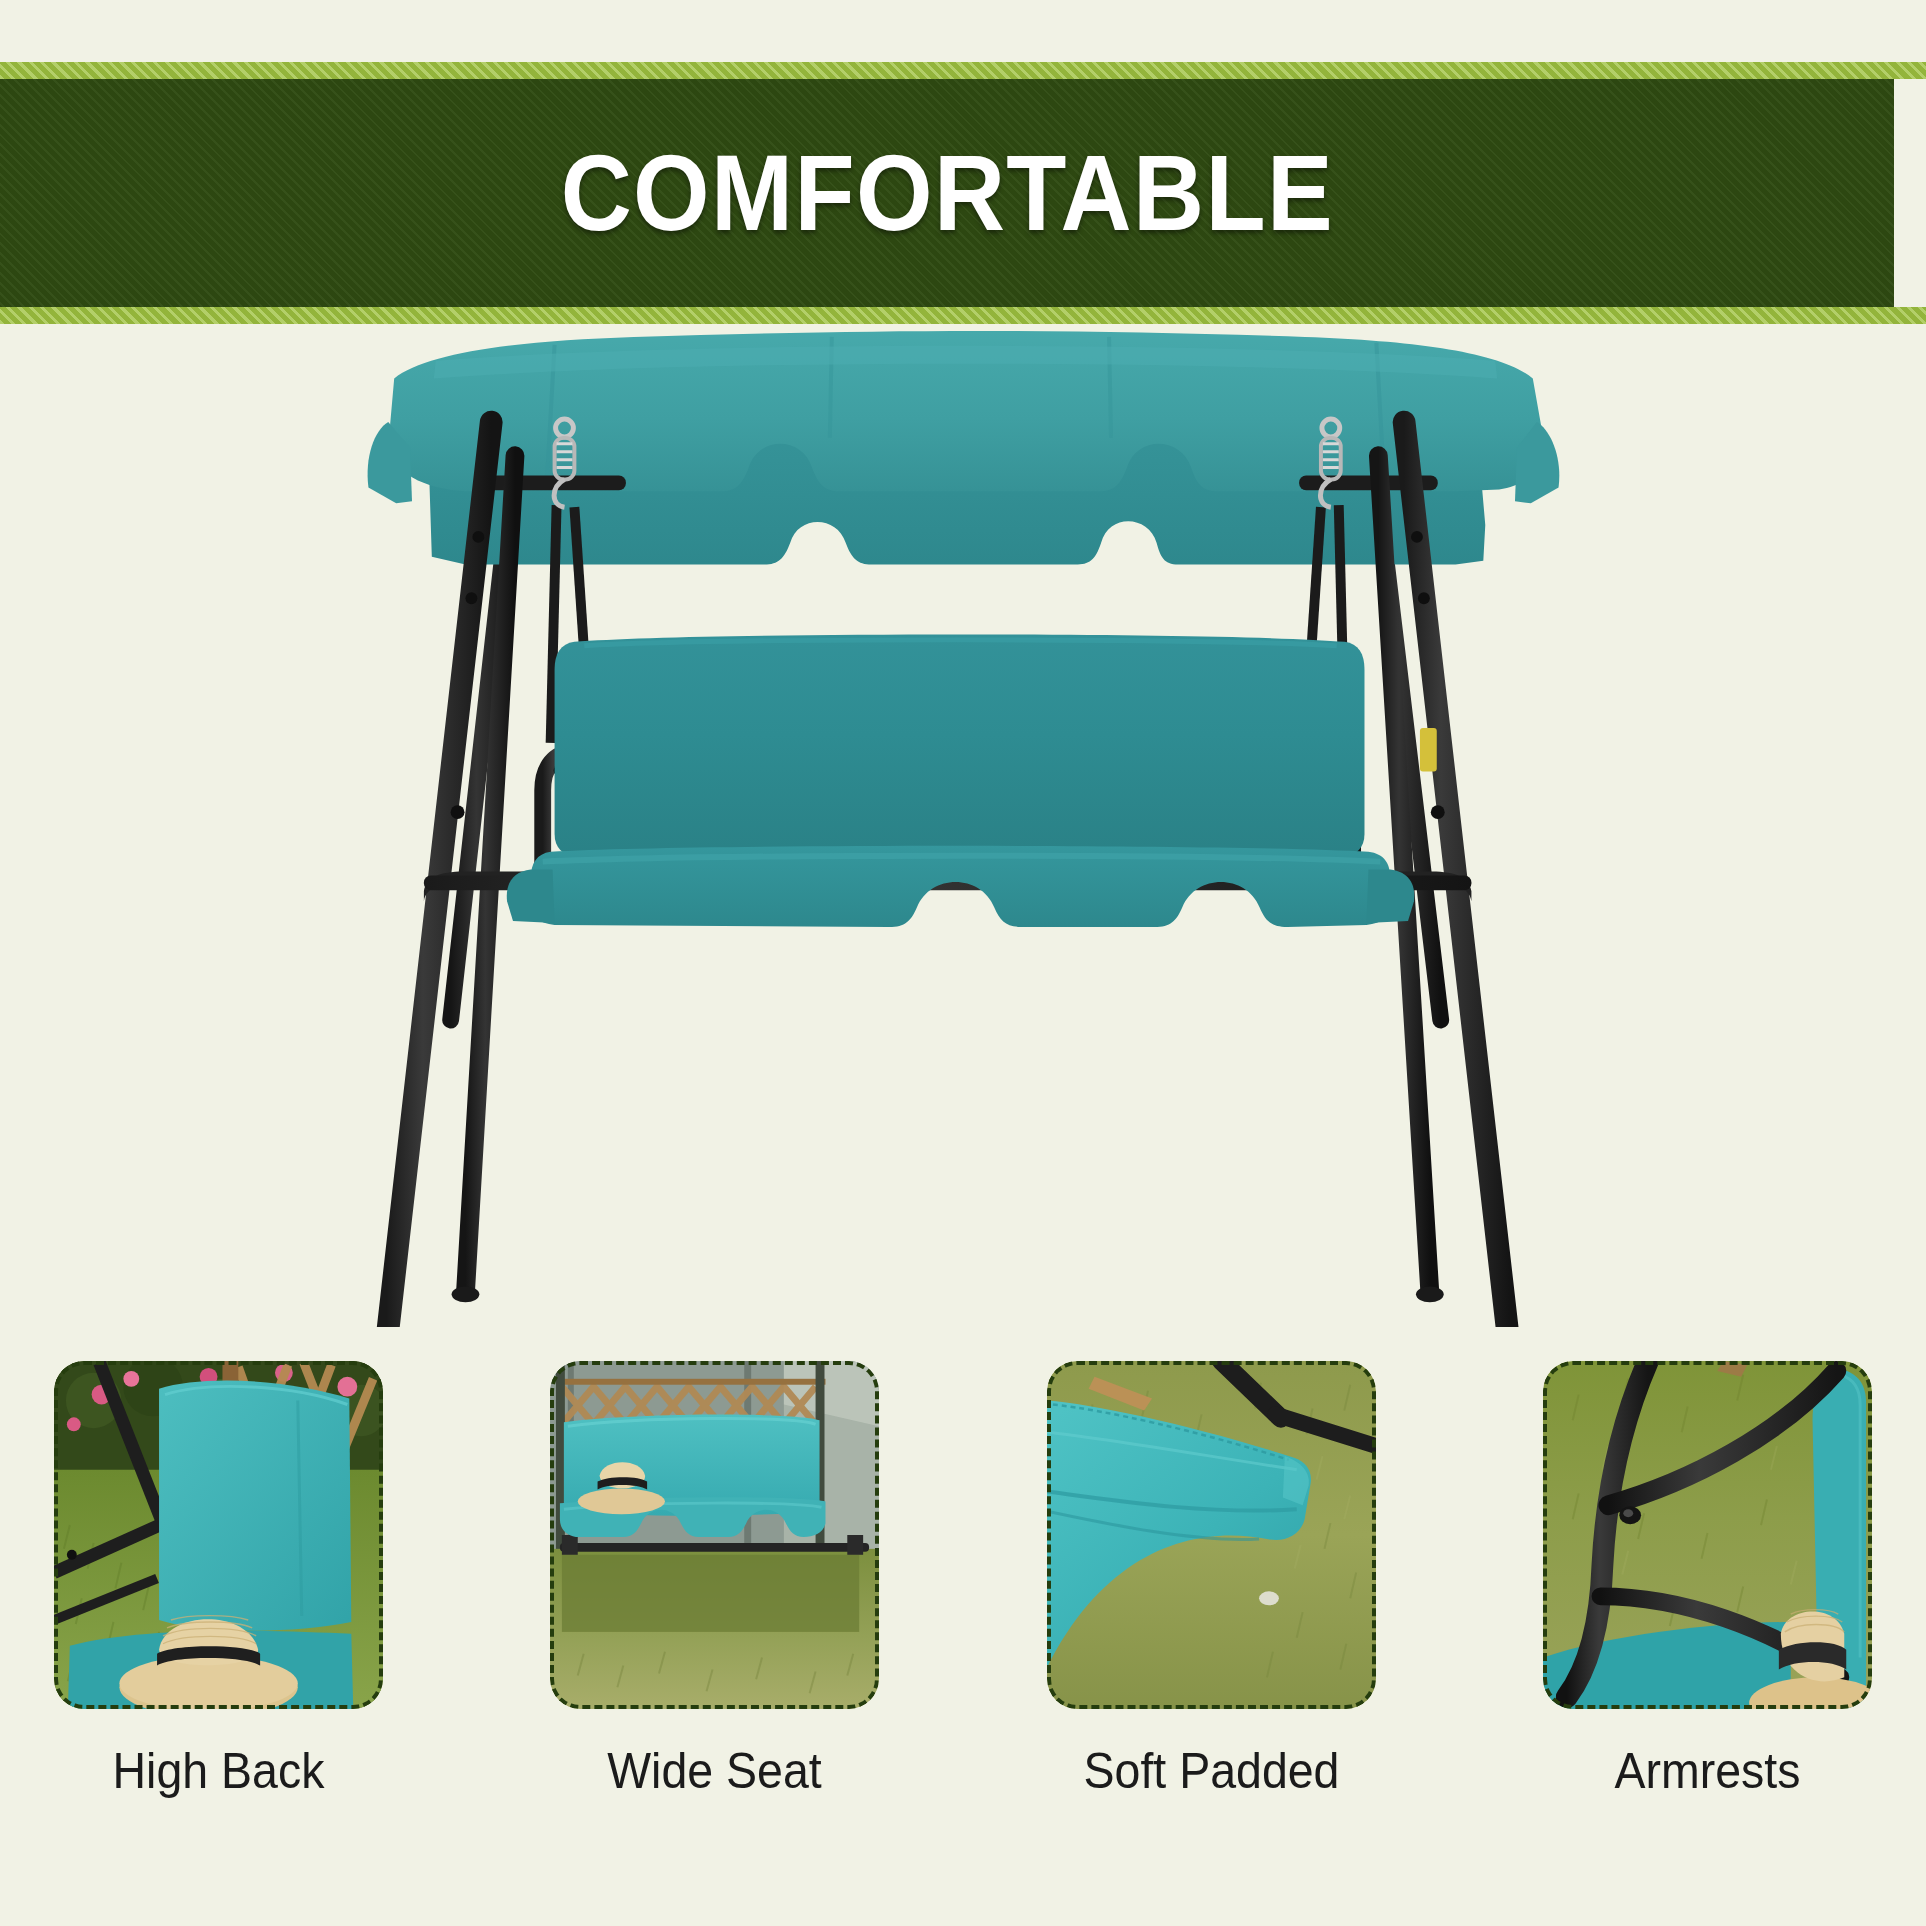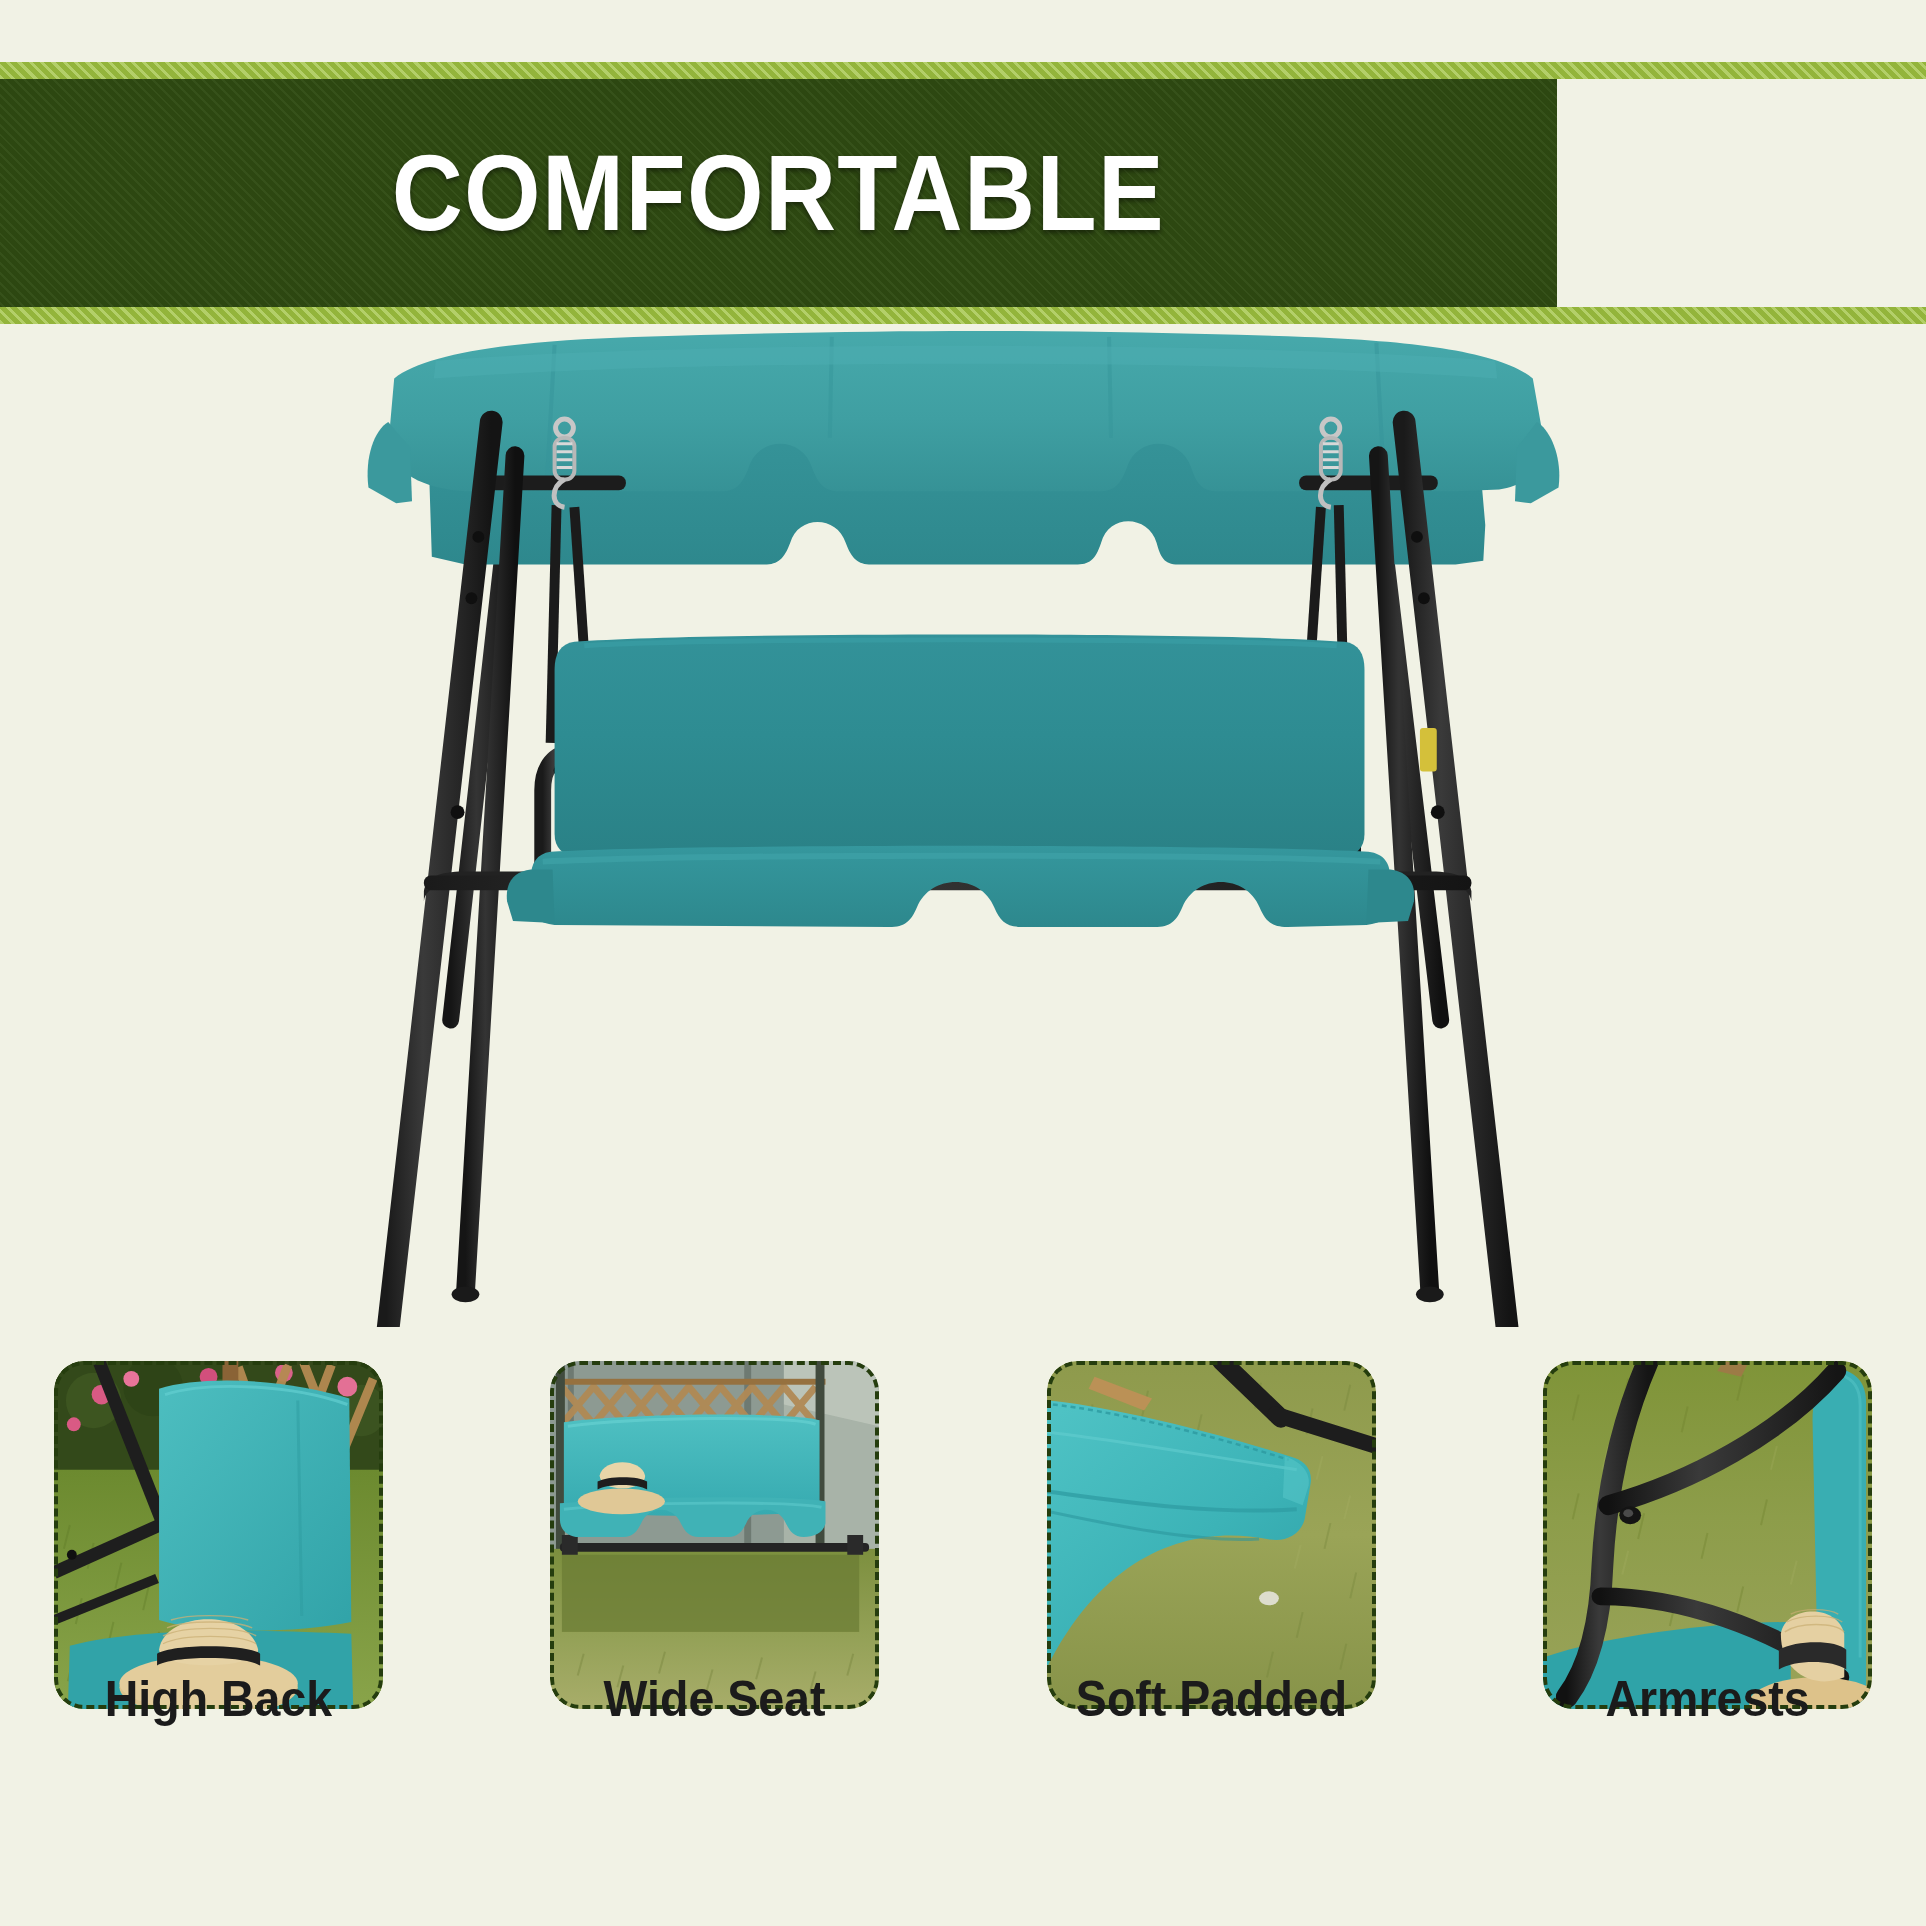--- a/index.html
+++ b/index.html
@@ -11,21 +11,21 @@
     font-family: "Liberation Sans", sans-serif;
     overflow: hidden;
     position: relative;
   }
 
   
   .banner {
     position: absolute;
     left: 0;
     top: 62px;
-    width: 1557px;
+    width: 1894px;
     height: 262px;
     background:
       repeating-linear-gradient(
         45deg,
         rgba(255,255,255,0.035) 0px,
         rgba(255,255,255,0.035) 2px,
         rgba(0,0,0,0.05) 2px,
         rgba(0,0,0,0.05) 7px
       ),
       #2f4b12;
@@ -104,25 +104,24 @@
     inset: 0;
     border: 4px dashed #253d0e;
     border-radius: 30px;
     pointer-events: none;
   }
 
   
   .captions {
     position: absolute;
     left: 54px;
-    top: 1670px;
+    top: 1742px;
     width: 1818px;
     display: flex;
     justify-content: space-between;
-    font-weight: bold;
   }
   .caption {
     width: 329px;
     text-align: center;
     font-size: 50px;
     color: #1b1b1b;
     transform: scaleX(0.93);
     font-family: "Liberation Sans", sans-serif;
     white-space: nowrap;
   }

